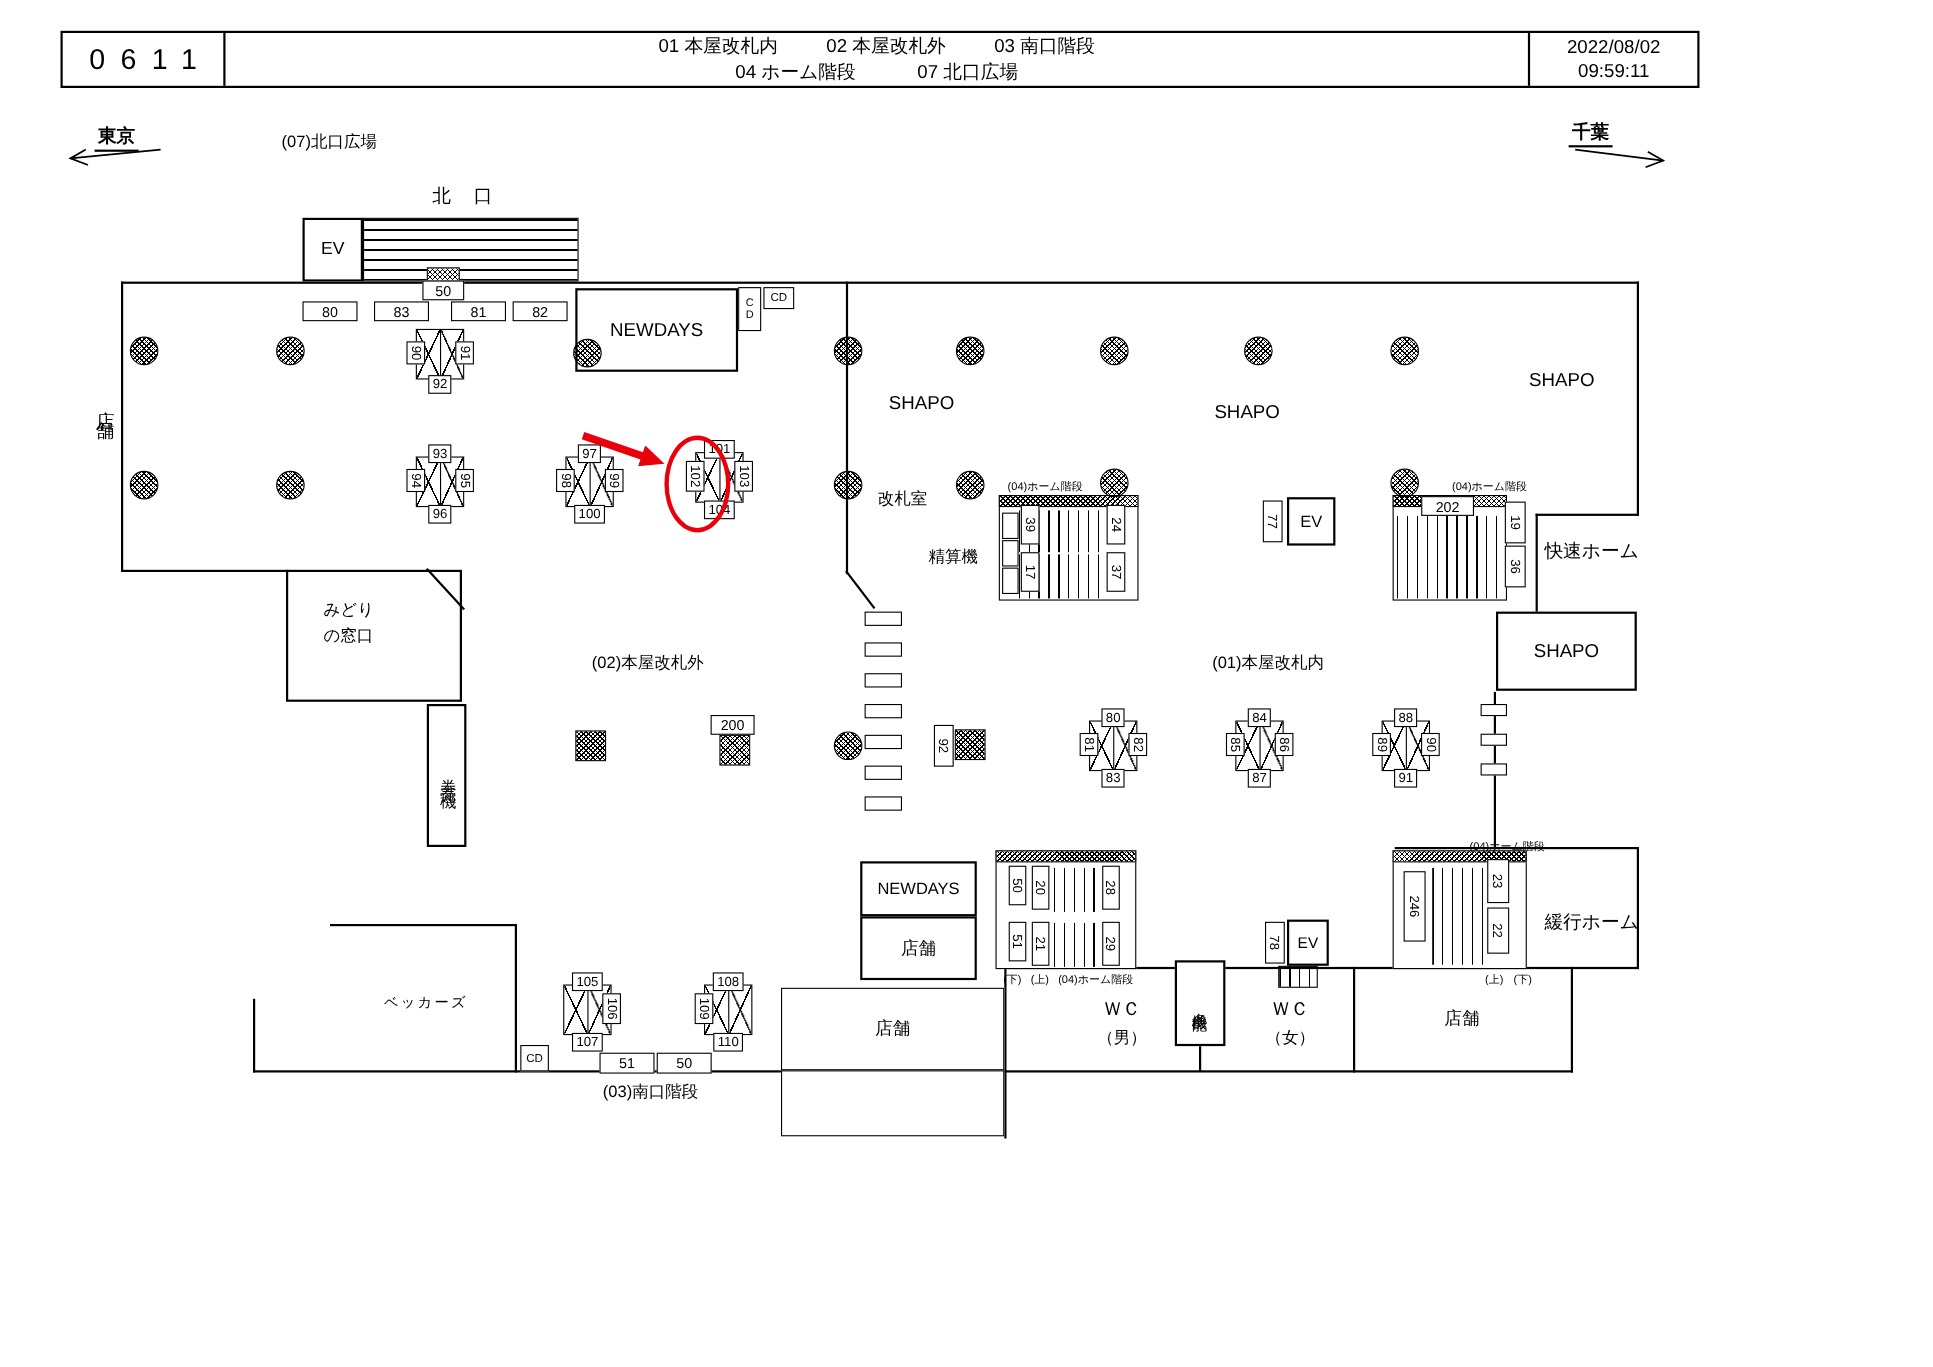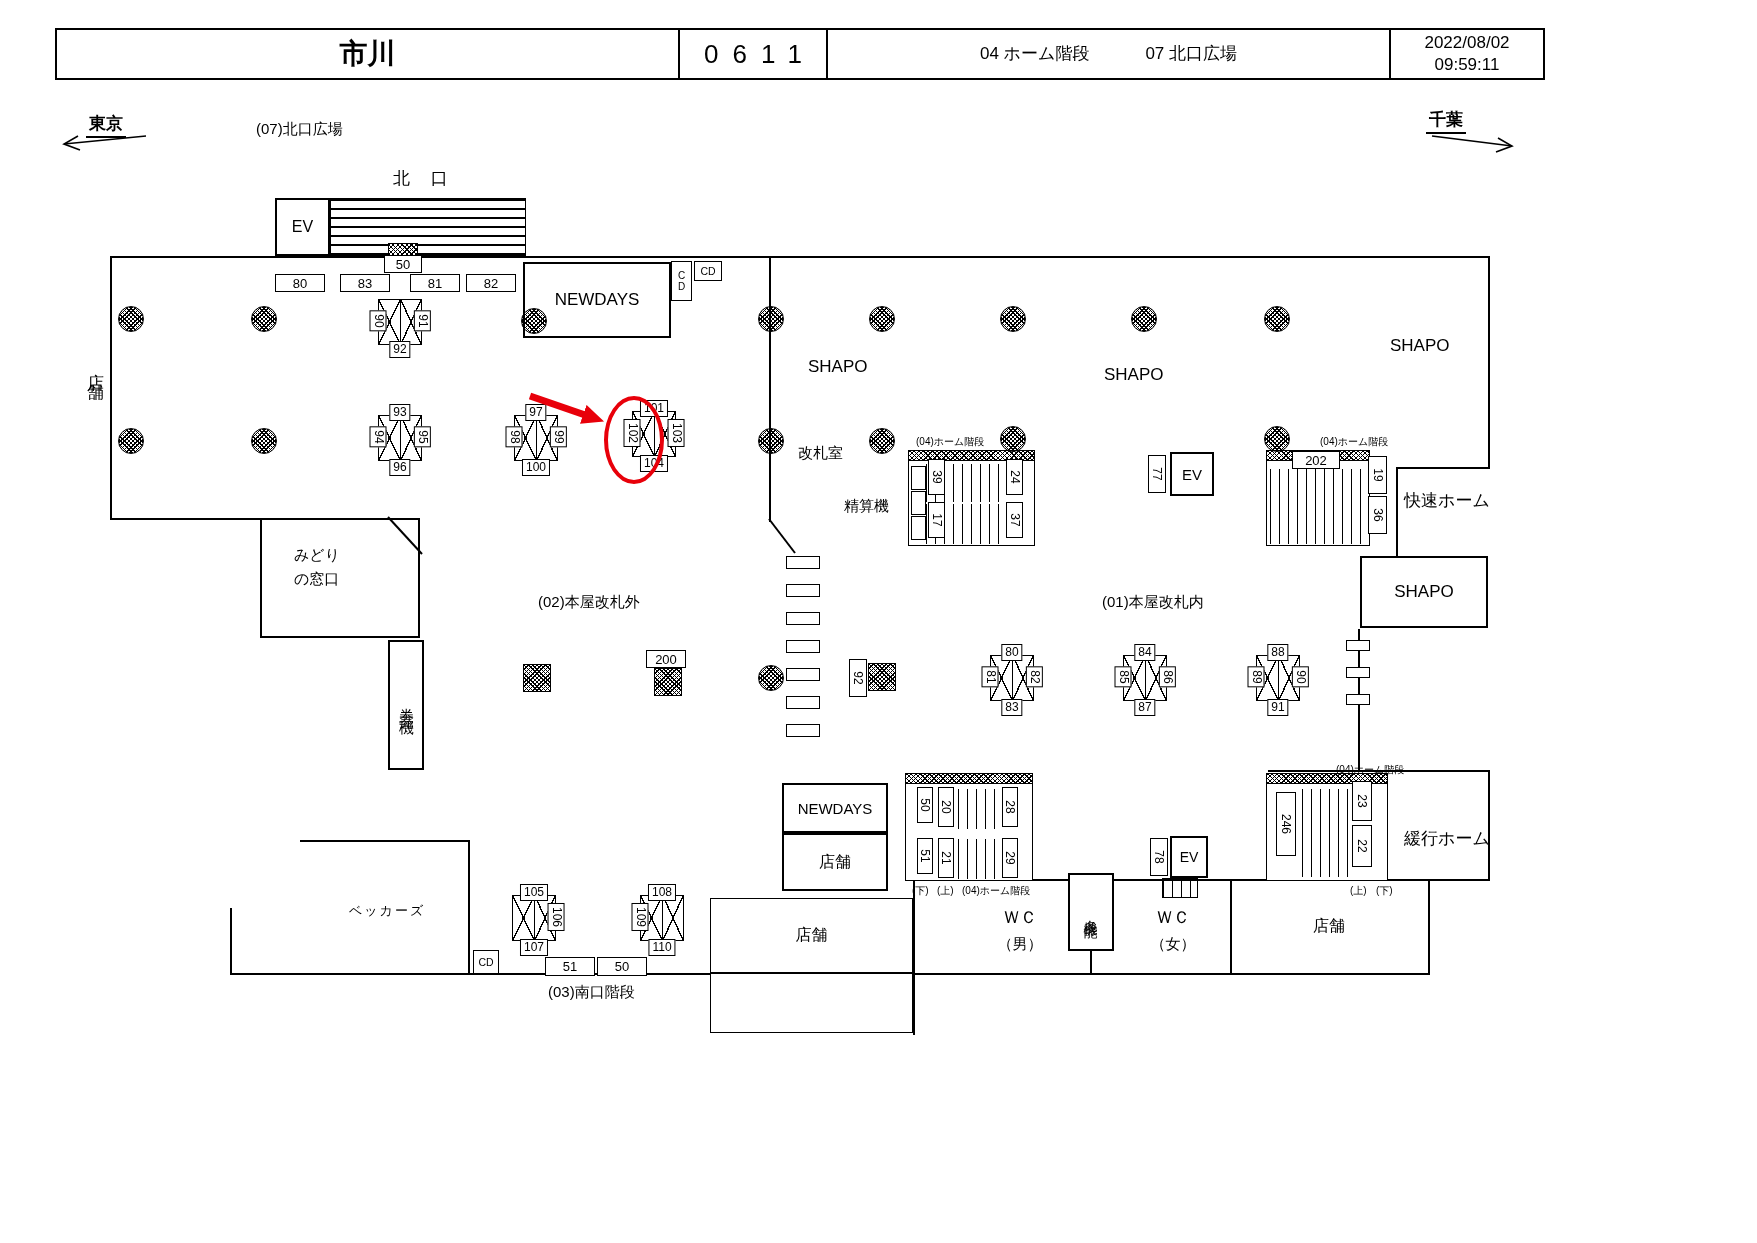--- a/index.html
+++ b/index.html
@@ -56,27 +56,29 @@
   .red-ellipse{position:absolute;border:4px solid #e8000a;border-radius:50%;z-index:8;background:transparent}
   .annot{position:absolute;z-index:8}
   svg.diag{position:absolute;z-index:2}
 </style>
 </head>
 <body>
 
 <div id="canvas">
 
   <div id="hdr">
-    <div class="hcell hstation">
-      <span>市川</span>
-    </div>
     <div class="hcell hcode">
       <span>0611</span>
     </div>
     <div class="hcell hlegend">
+      <div class="hrow">
+        <span>01 本屋改札内</span>
+        <span>02 本屋改札外</span>
+        <span>03 南口階段</span>
+      </div>
       <div class="hrow r2">
         <span>04 ホーム階段</span>
         <span>07 北口広場</span>
       </div>
     </div>
     <div class="hcell hdt">
       <div>2022/08/02</div>
       <div>09:59:11</div>
     </div>
   </div>

